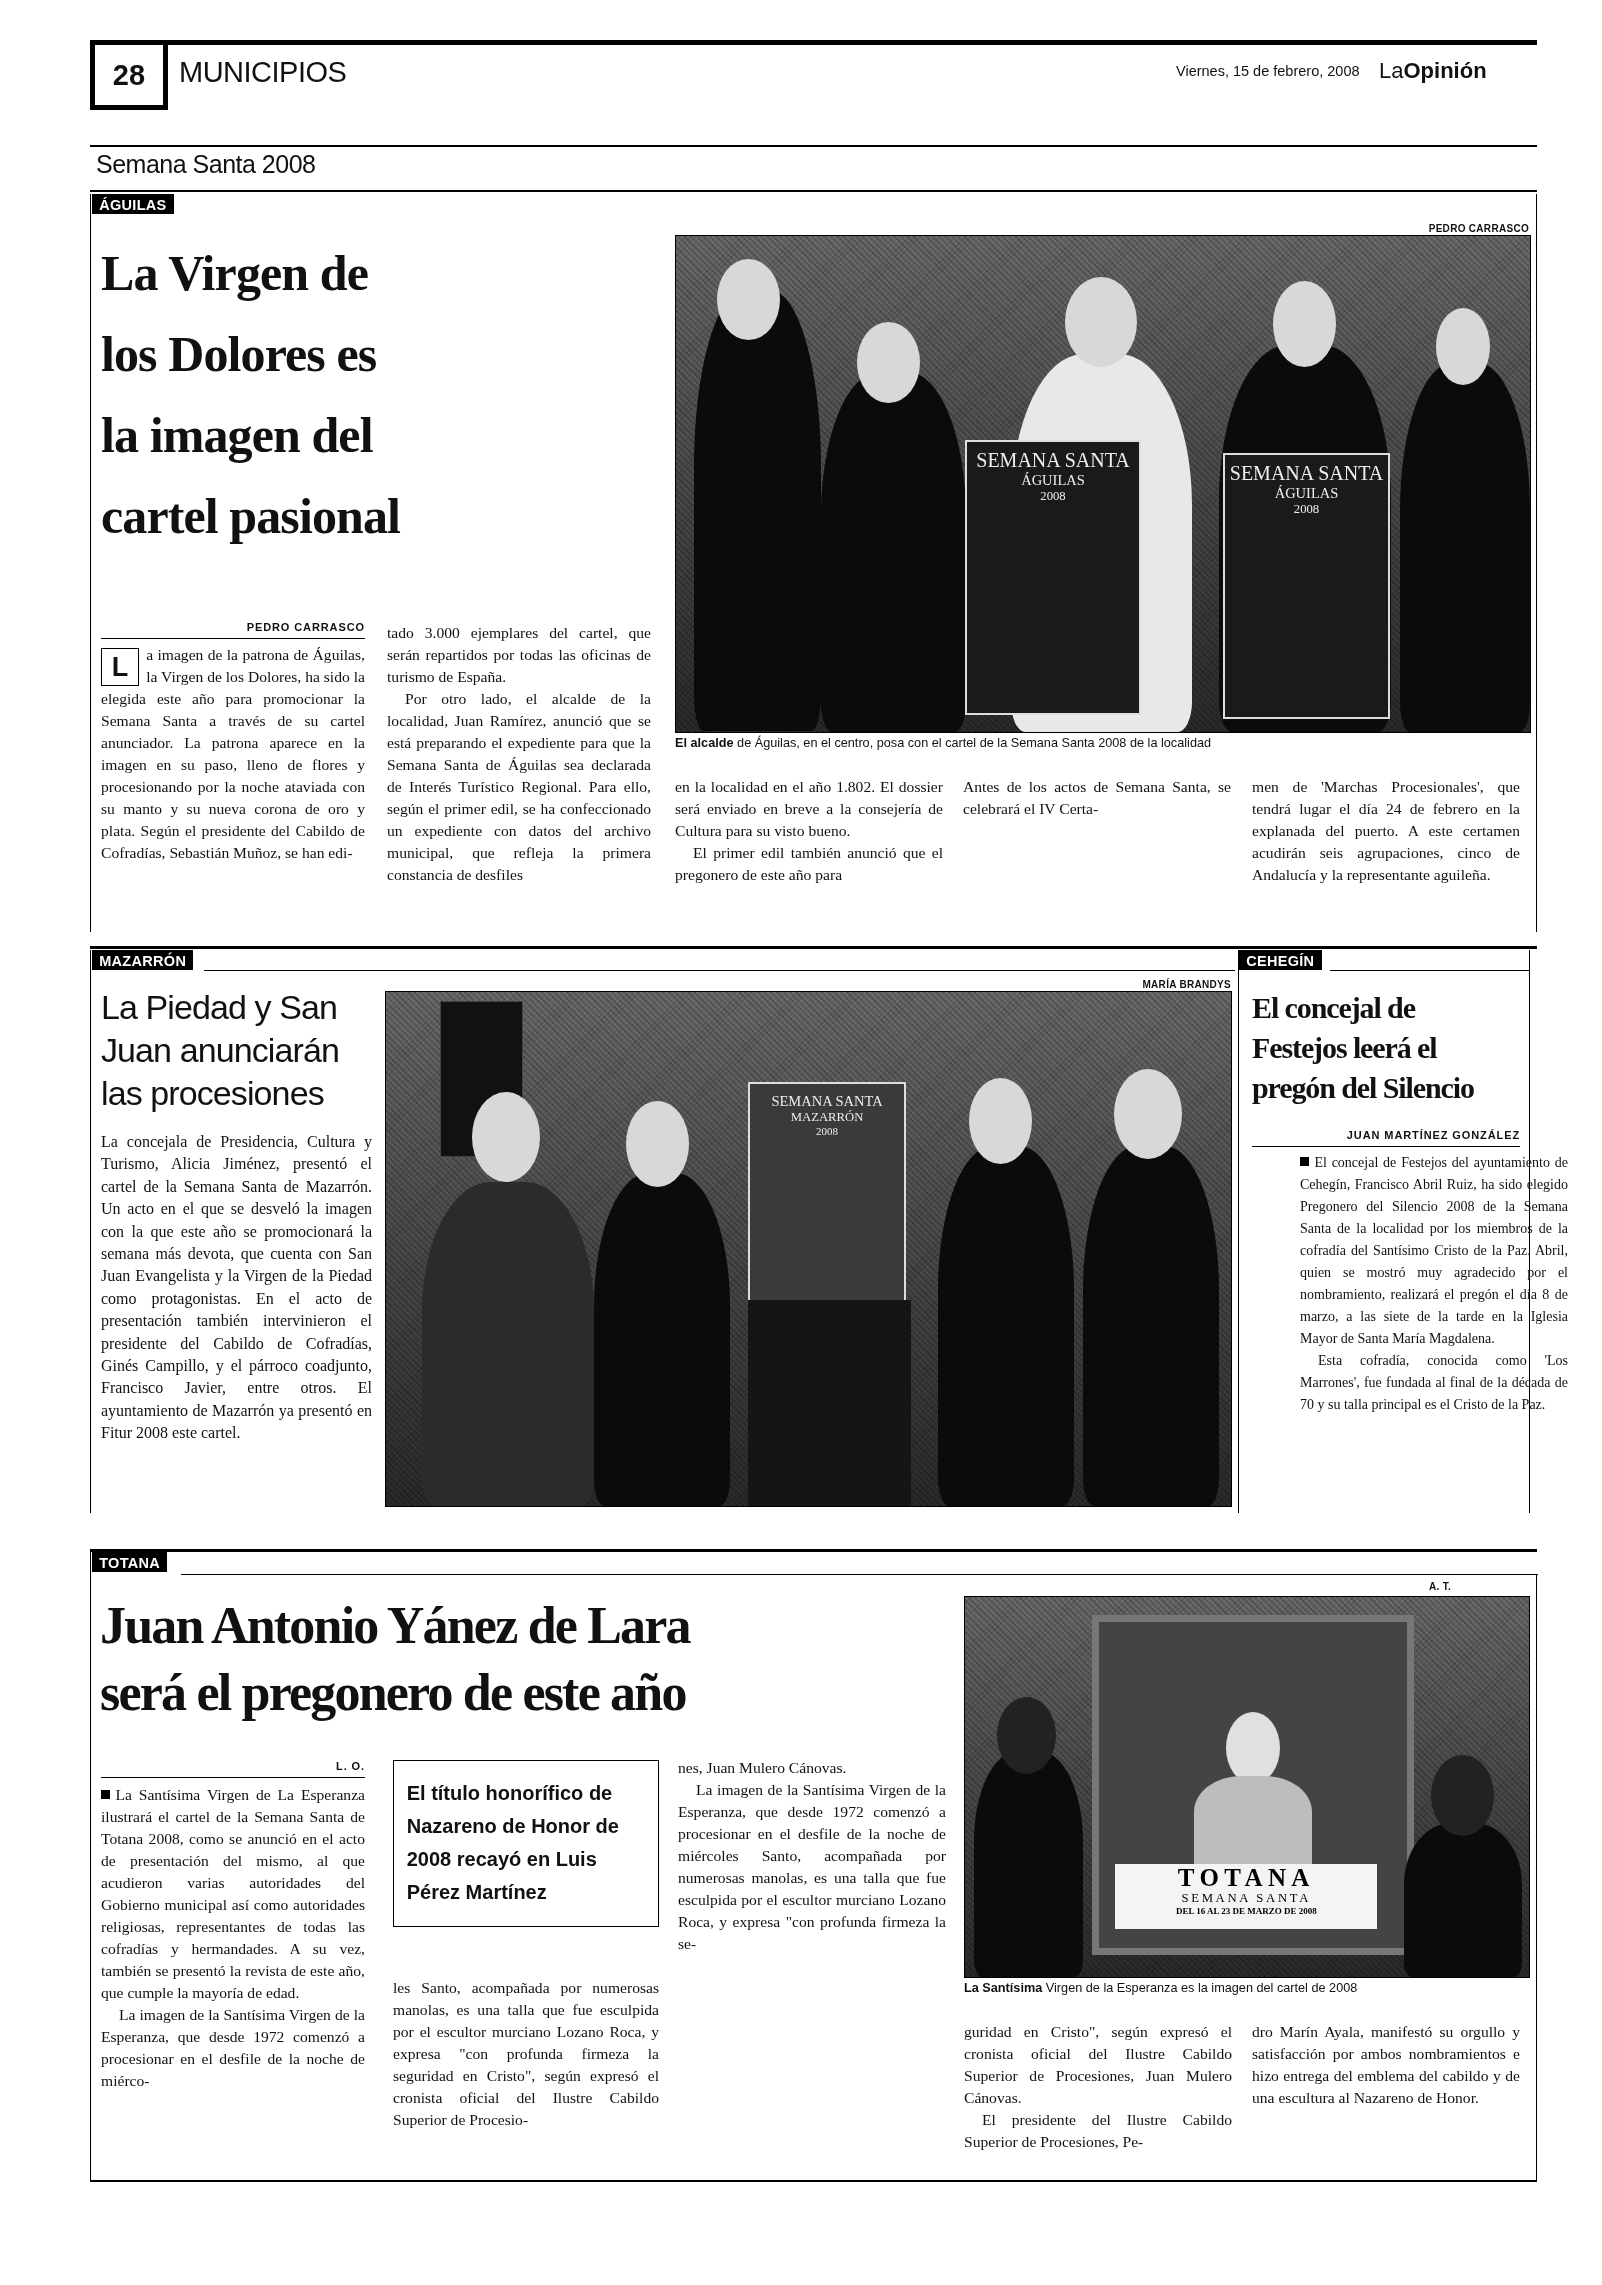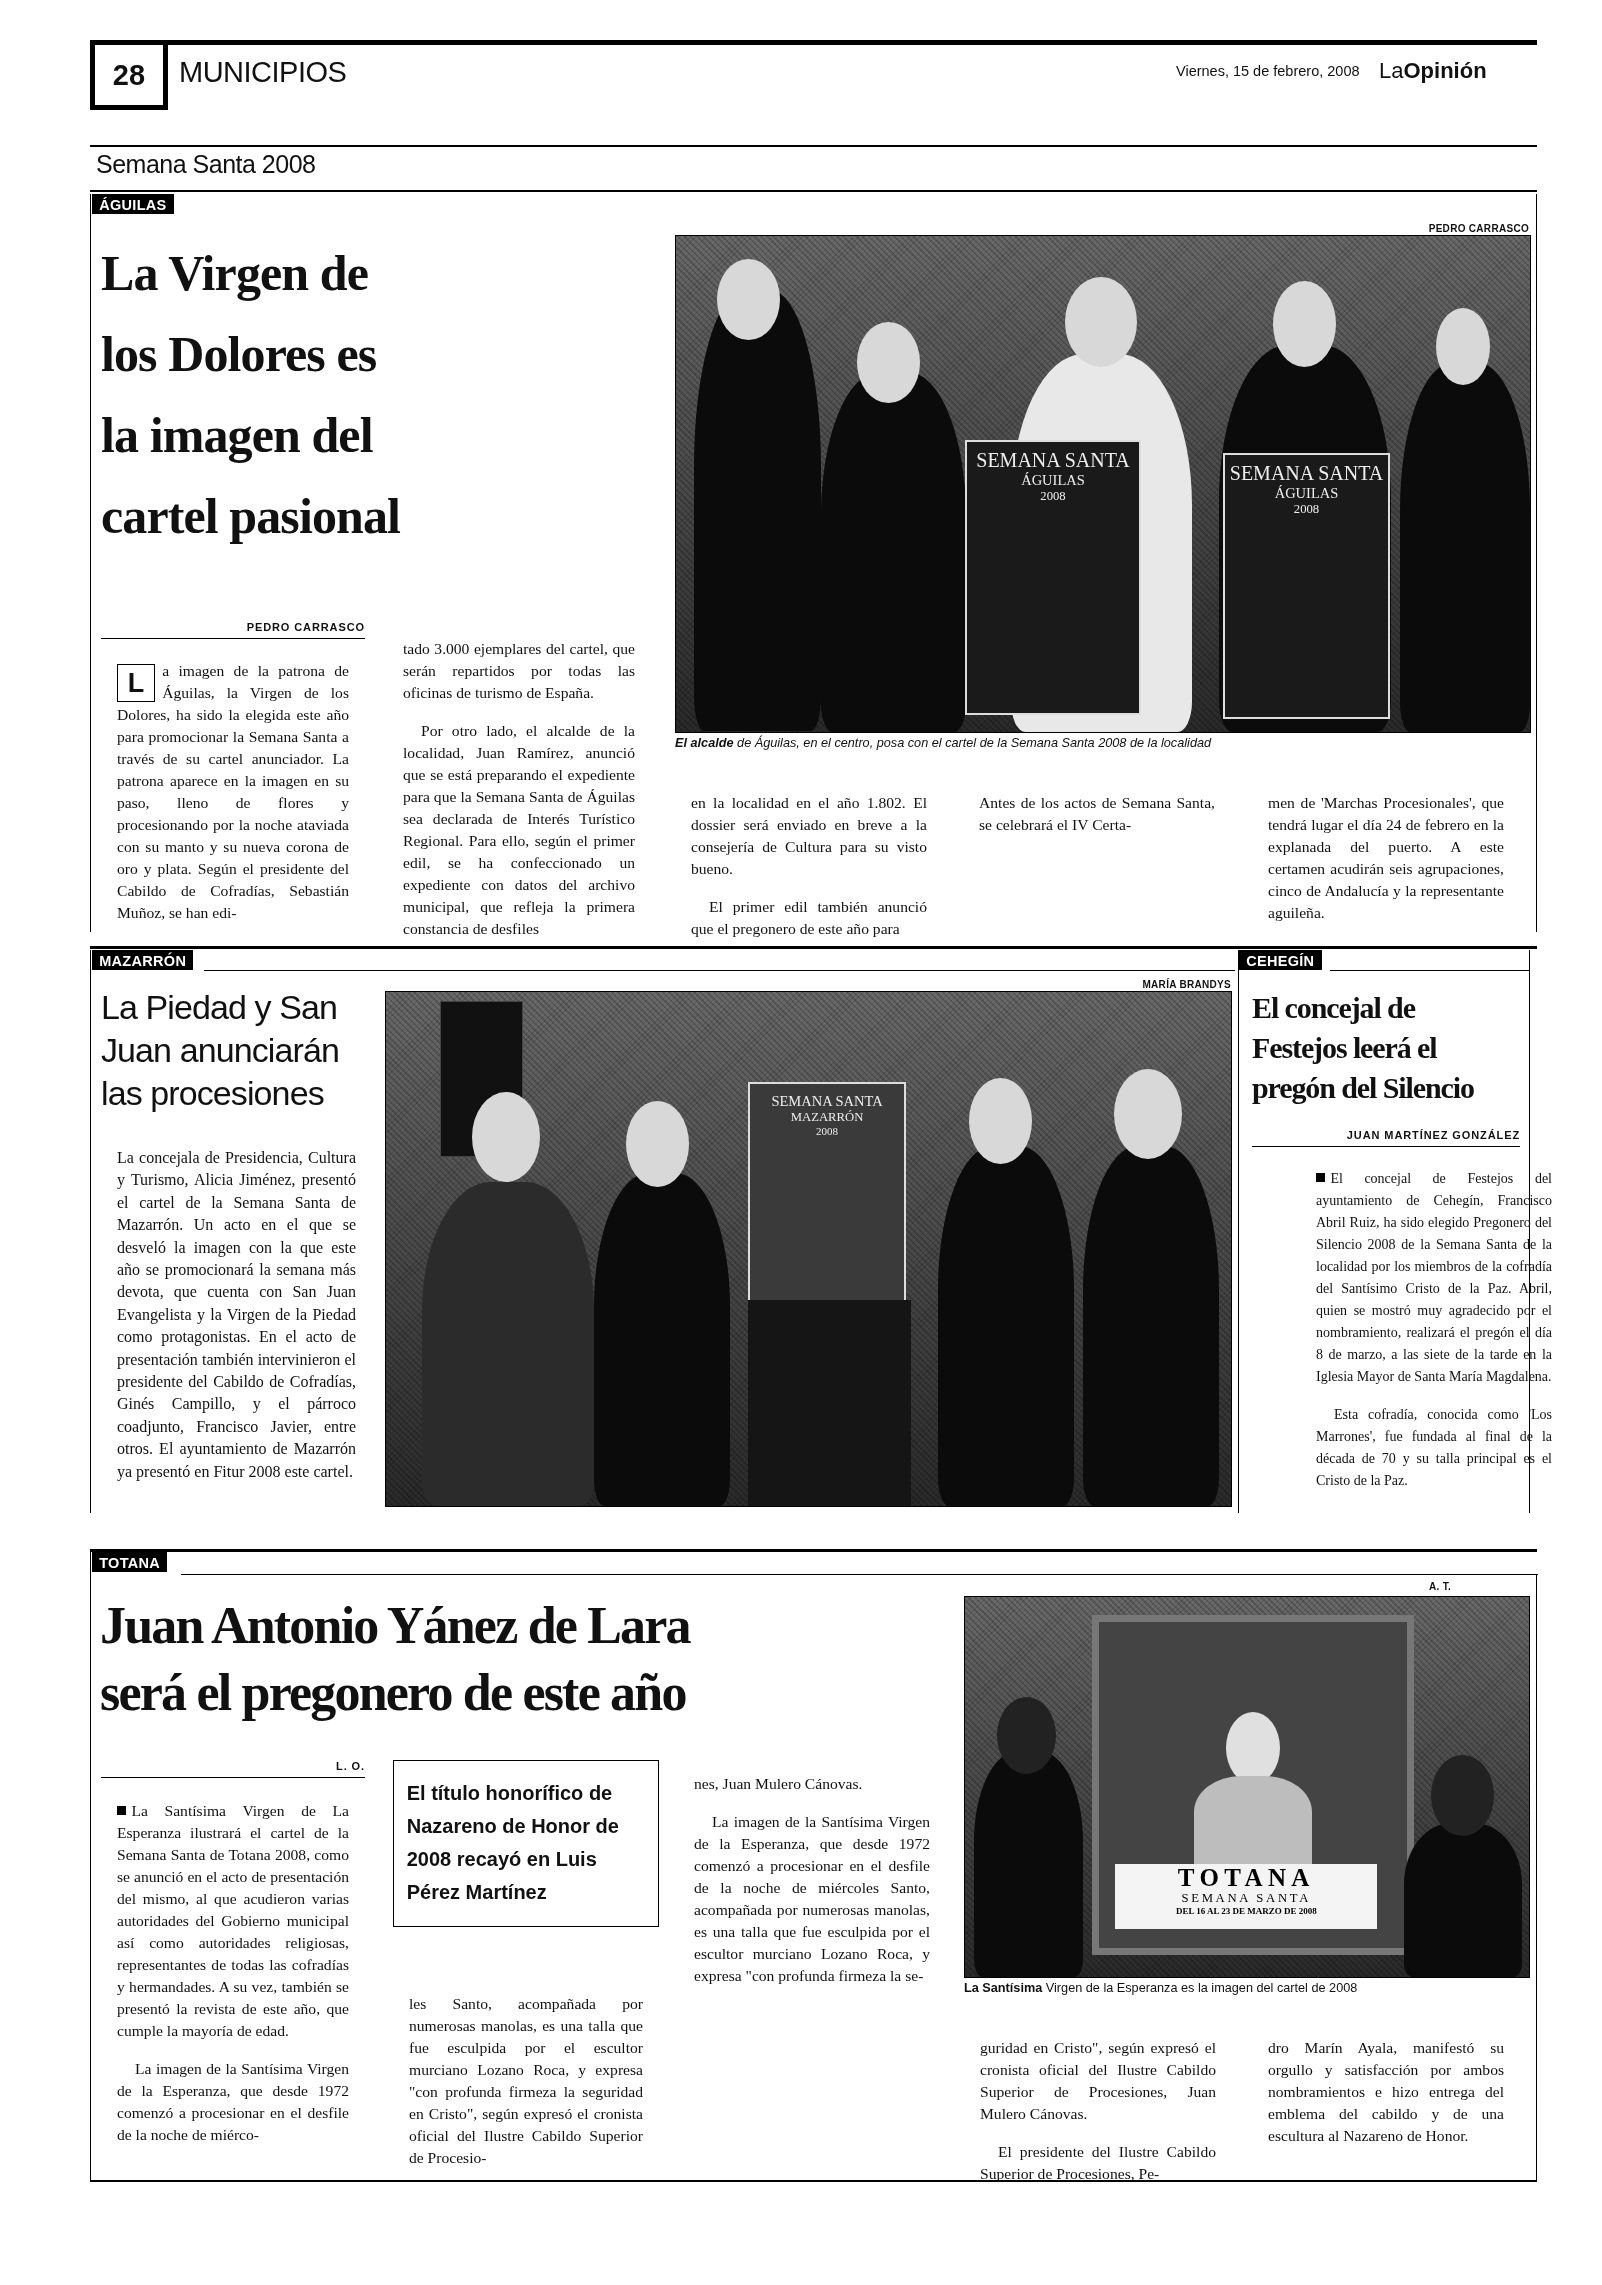--- a/index.html
+++ b/index.html
@@ -19,21 +19,21 @@
   #special { left:96px; top:150px; font-family:"Liberation Sans", sans-serif; font-size:25px; font-weight:normal; letter-spacing:-0.5px; }
   #rule2 { left:90px; top:190px; width:1447px; height:1.8px; background:#000; }
 
   .tag { background:#000; color:#fff; font-family:"Liberation Sans", sans-serif; font-weight:bold; font-size:14.5px; padding:2.7px 7.2px 1.8px 7.2px; letter-spacing:0.3px; }
   .hline { height:1.8px; background:#000; }
   .vline { width:0.9px; background:#000; }
 
   .credit { font-family:"Liberation Sans", sans-serif; font-size:10px; text-transform:uppercase; letter-spacing:0.3px; font-weight:bold; }
   .byline { font-family:"Liberation Sans", sans-serif; font-size:11px; font-weight:bold; text-align:right; letter-spacing:0.9px; border-bottom:0.9px solid #000; padding-bottom:5.4px; }
   .body { font-family:"Liberation Serif", serif; font-size:15.6px; line-height:22px; text-align:justify; hyphens:manual; }
-  .body p { margin:16px; }
+  .body p { margin:0; }
   .body p + p { text-indent:18px; }
   .caption { font-family:"Liberation Sans", sans-serif; font-size:12.7px; }
   .caption b { font-weight:bold; }
 
   .photo { background:
       repeating-linear-gradient(45deg, rgba(0,0,0,0.18) 0 1.8px, transparent 1.8px 4.5px),
       repeating-linear-gradient(-45deg, rgba(0,0,0,0.12) 0 0.9px, transparent 0.9px 3.6px),
       linear-gradient(180deg,#6a6a6a,#2a2a2a);
       border:0.9px solid #000; overflow:hidden; }
   .figure { position:absolute; background:#0b0b0b; border-radius:40% 40% 8% 8%; }
@@ -86,21 +86,21 @@
     <div style="font-size:20px; margin-top:7.2px;">SEMANA SANTA</div>
     <div style="font-size:14.5px;">ÁGUILAS</div>
     <div style="font-size:12.7px;">2008</div>
   </div>
   <div class="poster" style="left:547px; top:217px; width:163px; height:262px;">
     <div style="font-size:20px; margin-top:7.2px;">SEMANA SANTA</div>
     <div style="font-size:14.5px;">ÁGUILAS</div>
     <div style="font-size:12.7px;">2008</div>
   </div>
 </div>
-<div class="abs caption" style="left:675px; top:736px; width:854px;font-style:italic;"><b>El alcalde</b><span> de Águilas, en el centro, posa con el cartel de la Semana Santa 2008 de la localidad</span></div>
+<div class="abs caption" style="left:675px; top:736px; width:854px;"><b>El alcalde</b><span> de Águilas, en el centro, posa con el cartel de la Semana Santa 2008 de la localidad</span></div>
 
 <div class="abs" style="left:101px; top:621px; width:264px;">
     <div class="byline">PEDRO CARRASCO</div>
   </div>
 <div class="abs body" style="left:101px; top:644px; width:264px;">
   <p><span class="dropcap">L</span><span>a imagen de la patrona de Águilas, la Virgen de los Dolores, ha sido la elegida este año para promocionar la Semana Santa a través de su cartel anunciador. La patrona aparece en la imagen en su paso, lleno de flores y procesionando por la noche ataviada con su manto y su nueva corona de oro y plata. Según el presidente del Cabildo de Cofradías, Sebastián Muñoz, se han edi-</span></p>
 </div>
 <div class="abs body" style="left:387px; top:622px; width:264px;">
   <p>tado 3.000 ejemplares del cartel, que serán repartidos por todas las oficinas de turismo de España.</p>
   <p>Por otro lado, el alcalde de la localidad, Juan Ramírez, anunció que se está preparando el expediente para que la Semana Santa de Águilas sea declarada de Interés Turístico Regional. Para ello, según el primer edil, se ha confeccionado un expediente con datos del archivo municipal, que refleja la primera constancia de desfiles</p>

